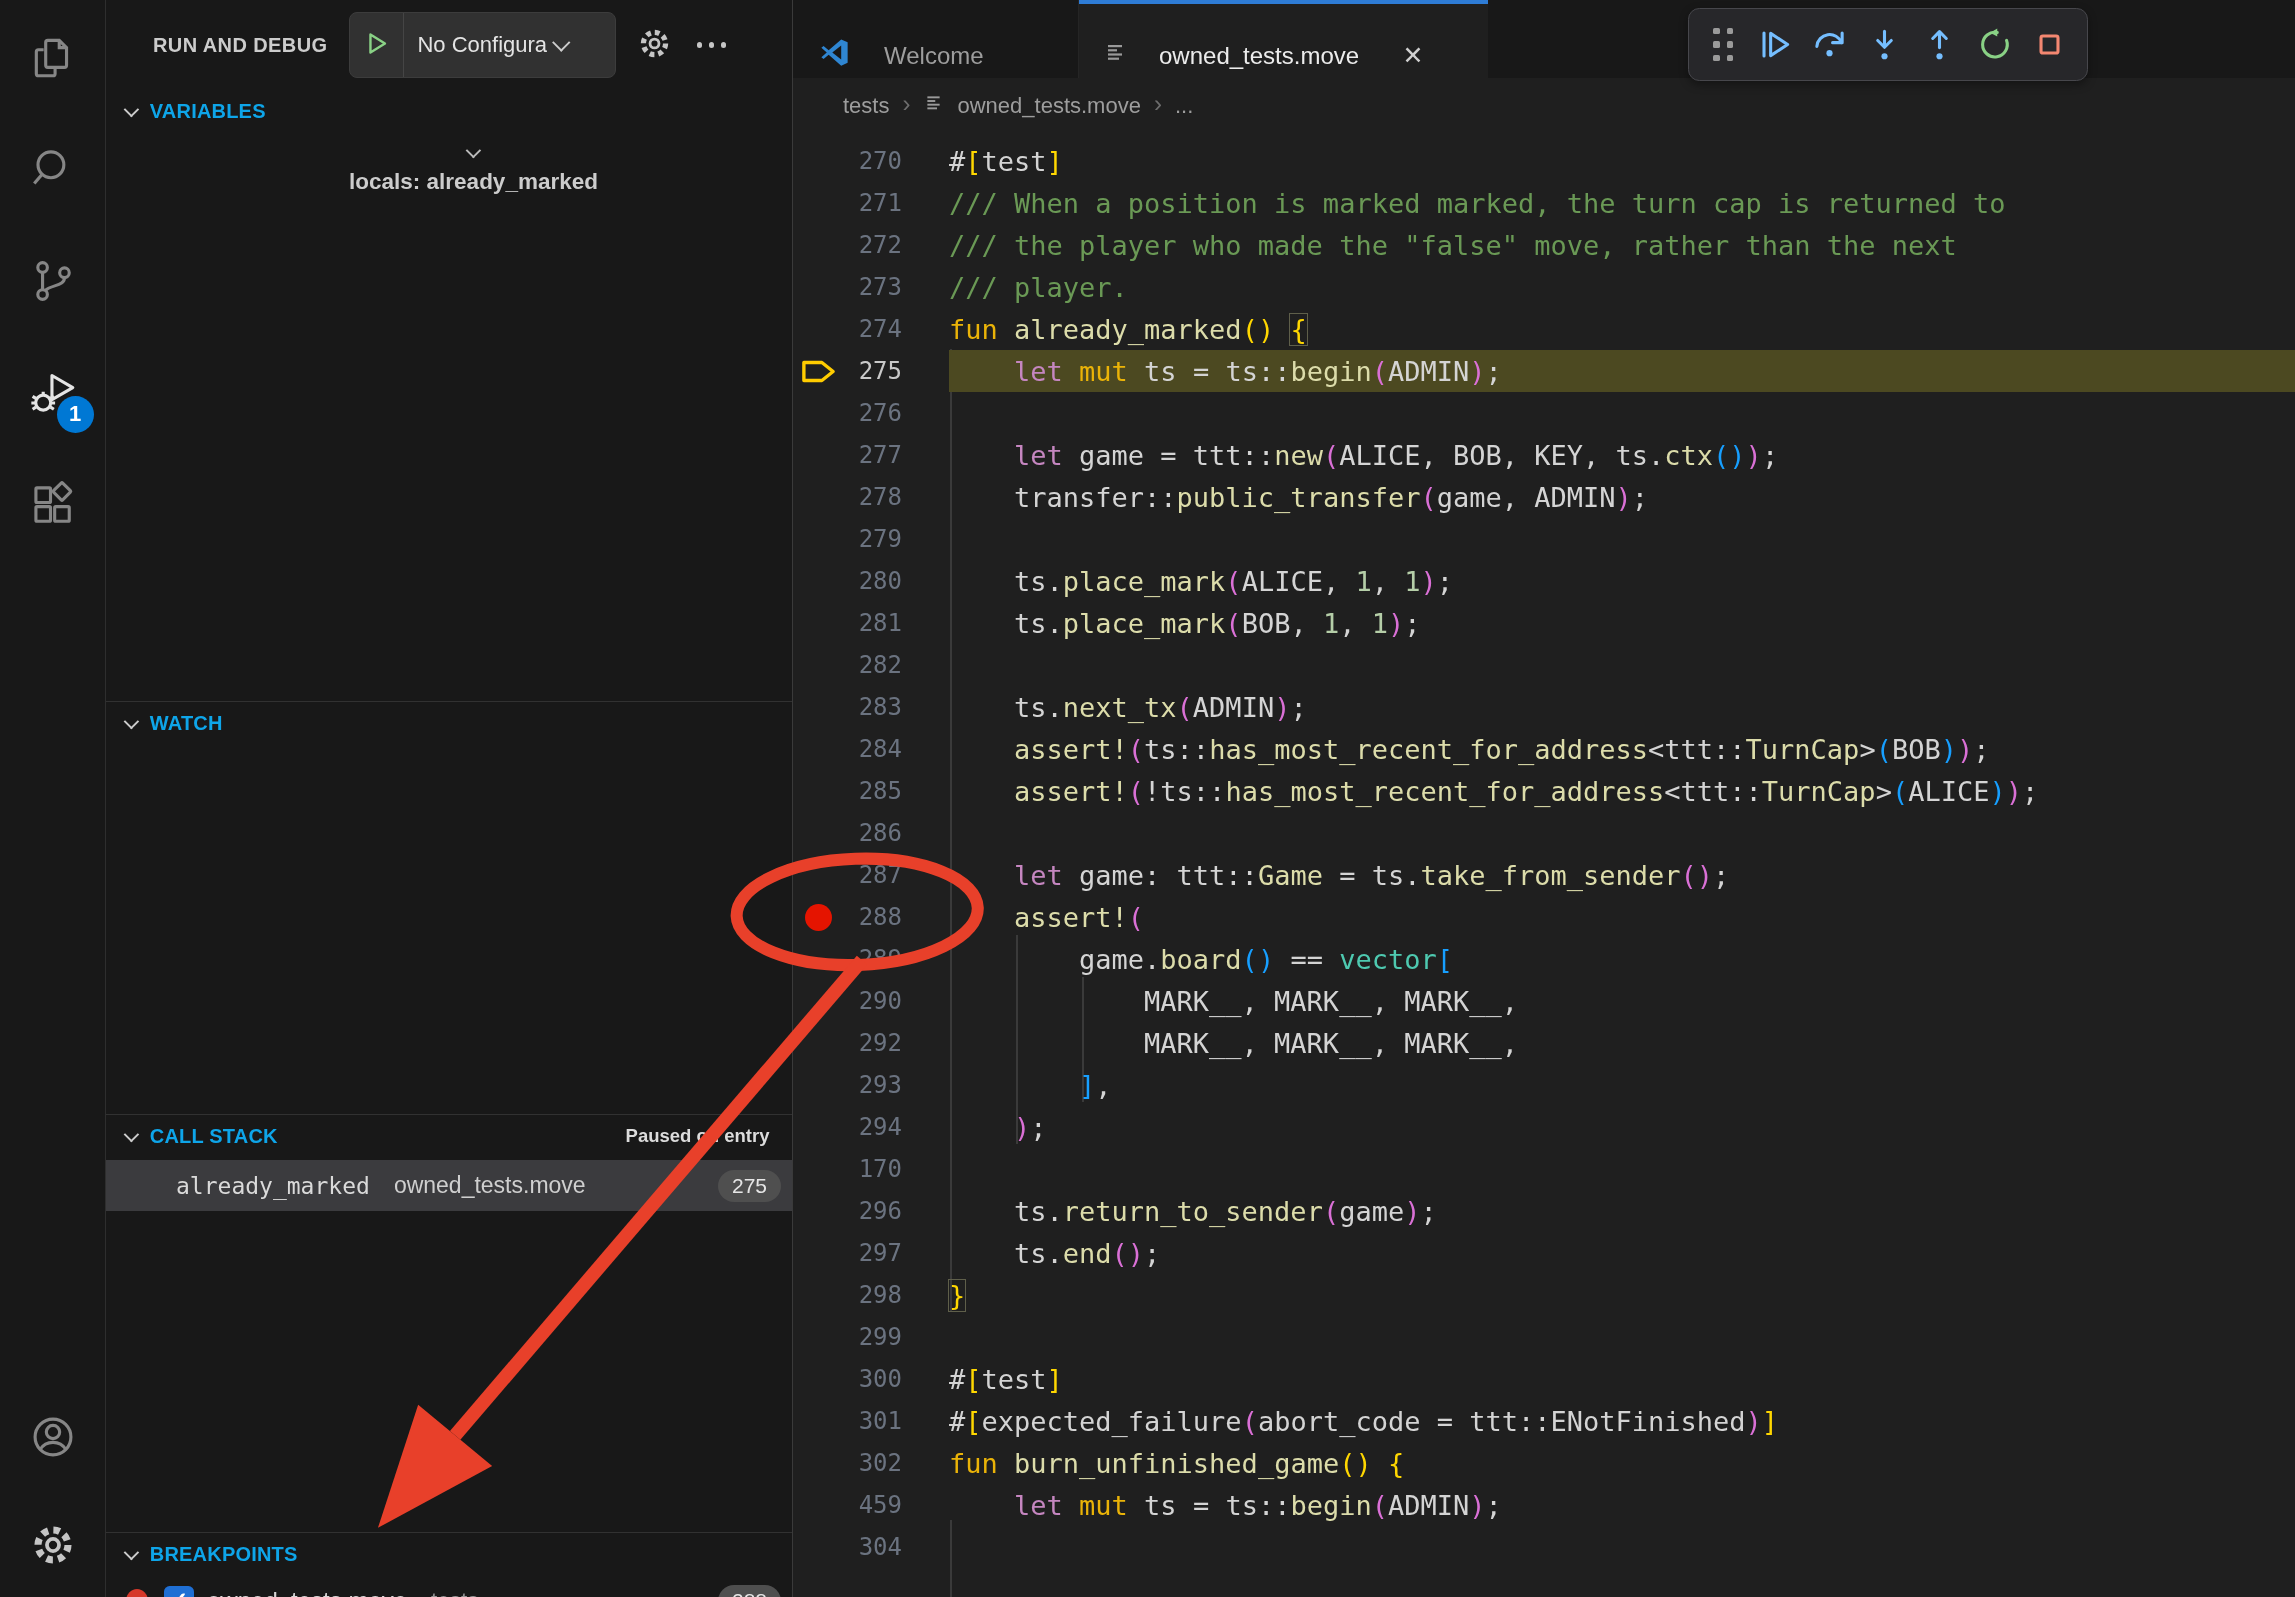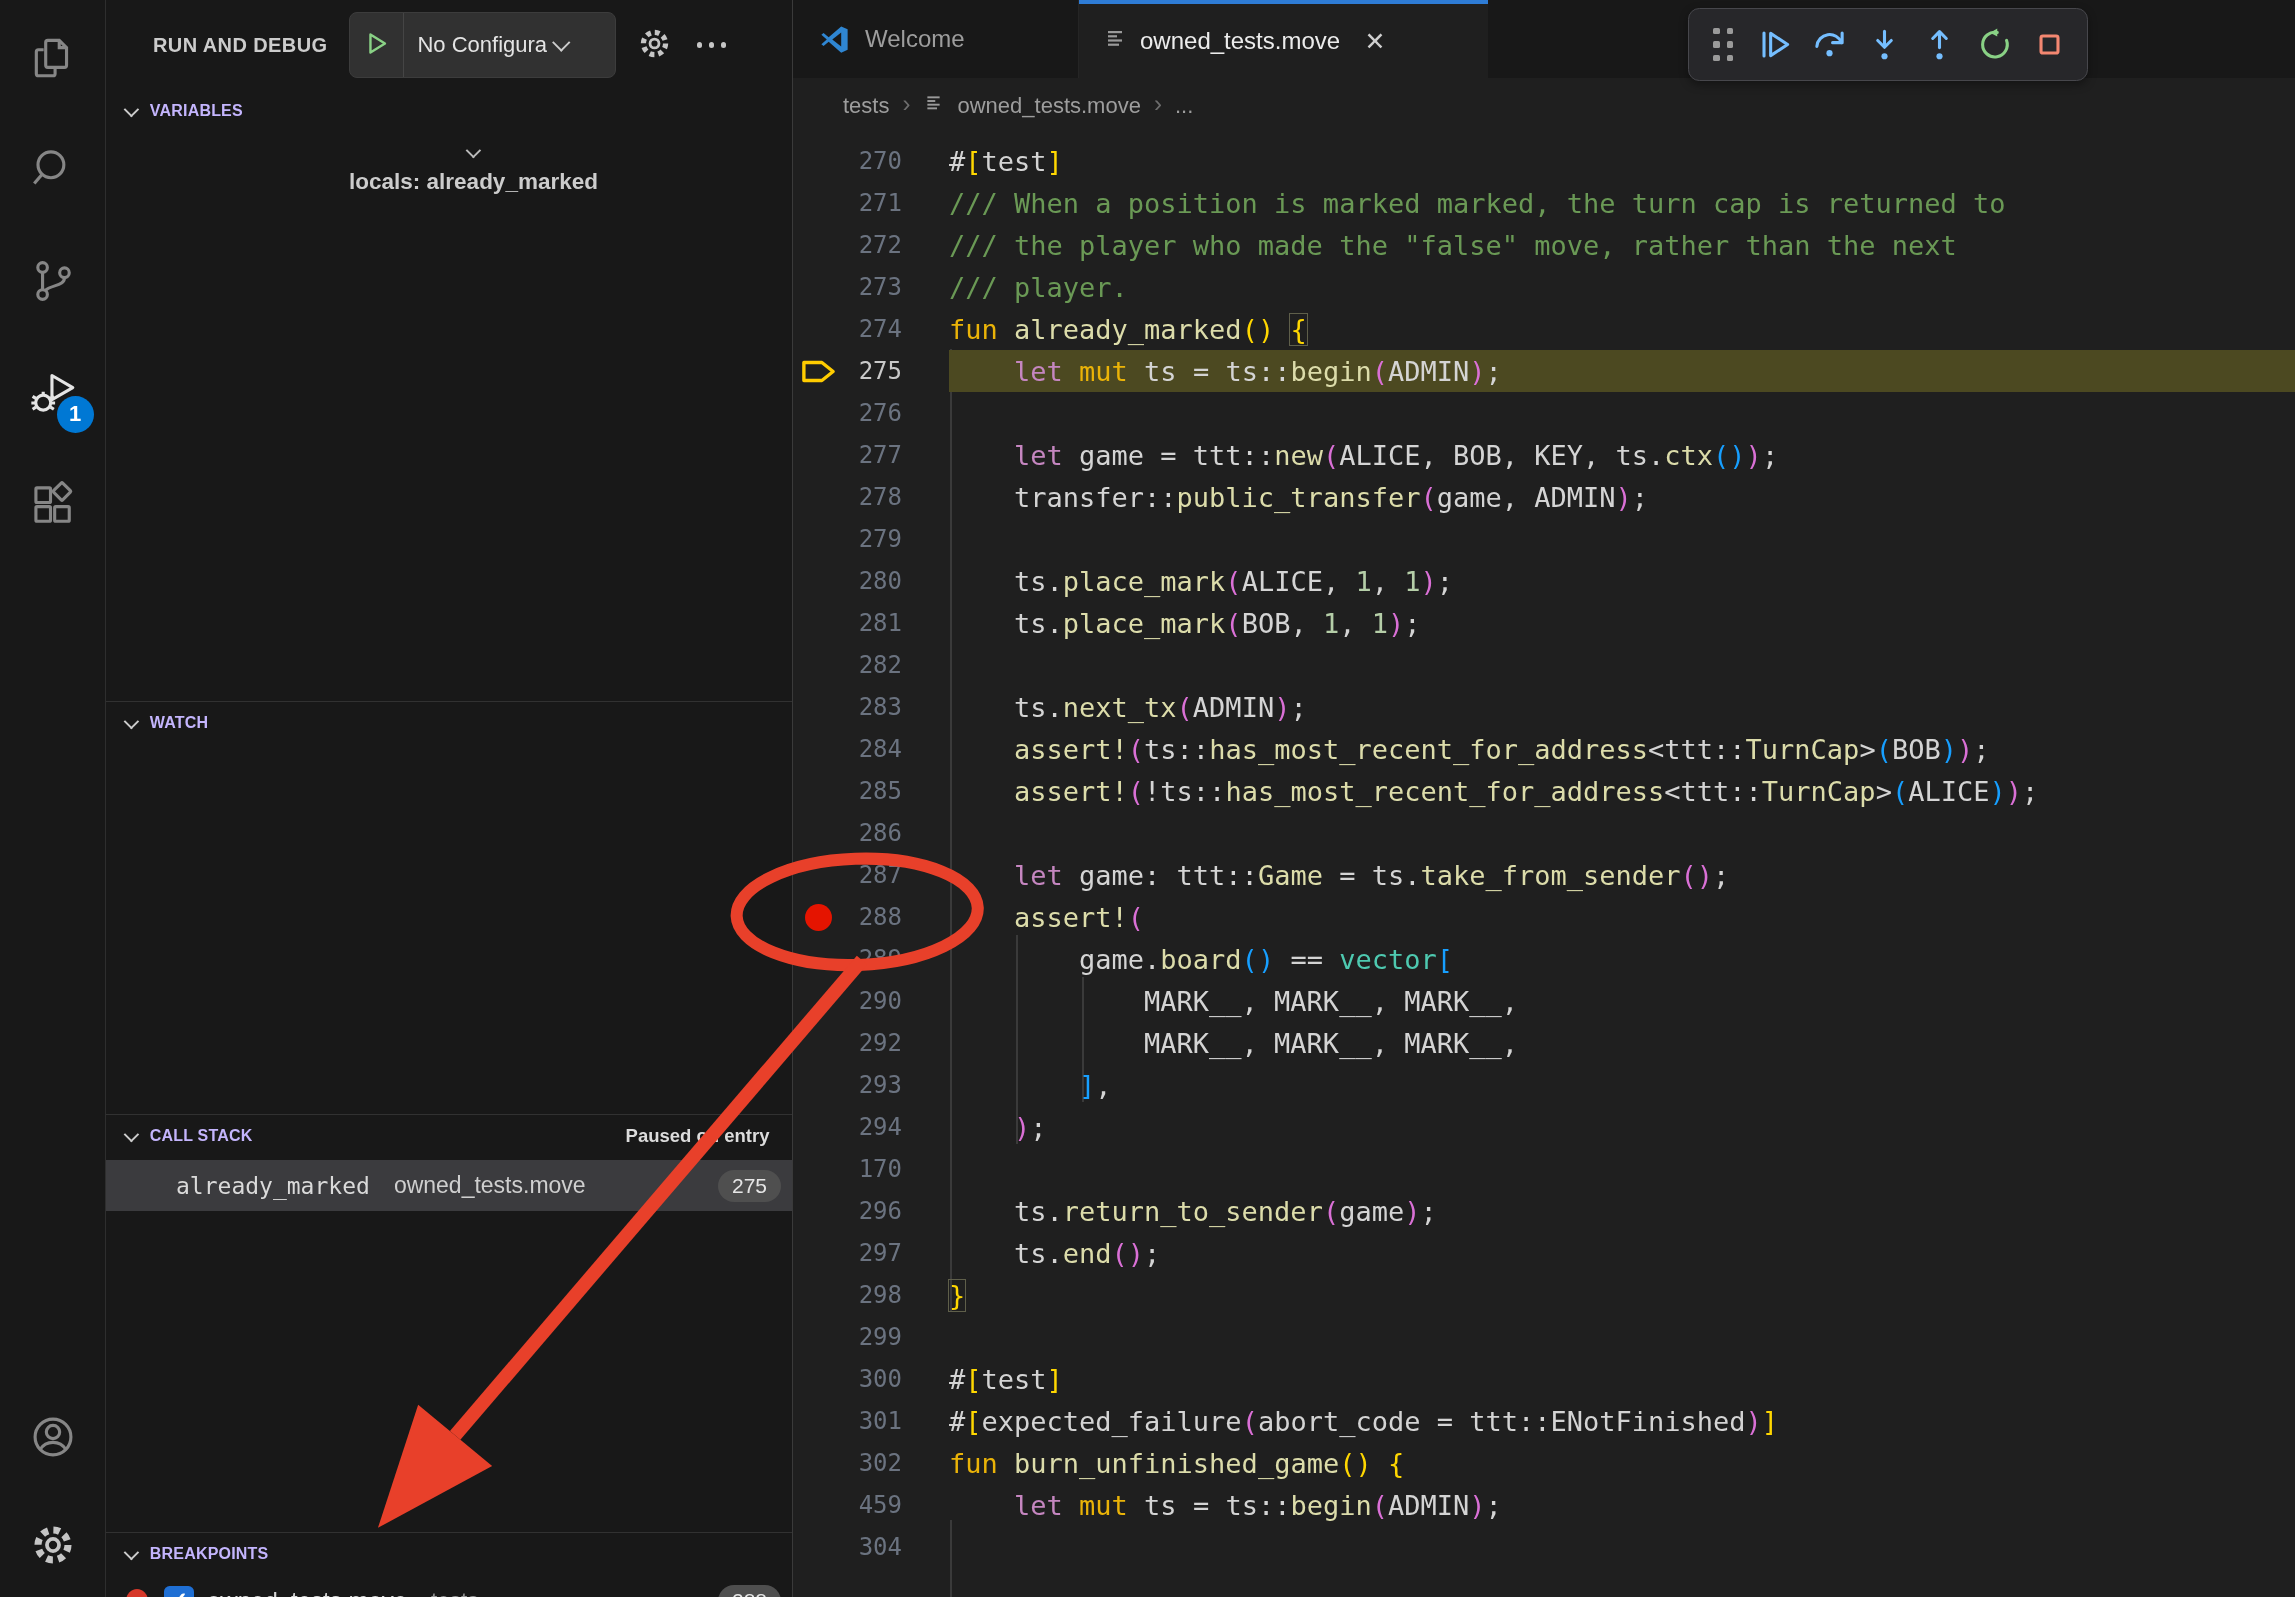--- a/index.html
+++ b/index.html
@@ -26,39 +26,39 @@
   .chev{display:inline-block;width:10.5px;height:10.5px;border-right:2.4px solid #cccccc;border-bottom:2.4px solid #cccccc;transform:rotate(45deg);flex:none;}
   .cfg .chev{margin-left:8px;margin-top:-4.8px;}
   .sb-gear{margin-left:19.3px;cursor:pointer;}
   .sb-gear svg,.bottom-gear svg{stroke:#c5c5c5;}
   .sb-more{margin-left:24px;display:flex;gap:6.4px;cursor:pointer;}
   .sb-more i{width:5.6px;height:5.6px;border-radius:50%;background:#c5c5c5;}
   .section{position:absolute;left:0;right:0;}
   .section.bordered{border-top:0.8px solid #313131;}
   .sec-head{height:42px;display:flex;align-items:center;padding-left:21px;gap:13px;}
   .sec-head .chev{width:8.8px;height:8.8px;border-width:2px;margin-top:-3.2px;}
-  .sec-label{font-size:16px;font-weight:bold;color:#c4b5fd;letter-spacing:0.2px;}
+  .sec-label{font-size:20px;font-weight:bold;color:#0ea5e9;letter-spacing:0.2px;}
   .sec-note{margin-left:auto;margin-right:22.5px;font-size:18.5px;font-weight:bold;color:#dcdcdc;}
   .locals-row{margin-top:16px;padding-left:50px;display:flex;align-items:center;gap:13px;flex-direction:column;}
   .locals-row .chev{width:8.8px;height:8.8px;border-width:2px;margin-top:-3.2px;border-color:#bbbbbb;}
   .locals-label{font-size:22.5px;font-weight:bold;color:#cccccc;}
   .cs-row{margin-top:3.2px;height:51px;background:#3b3b3e;display:flex;align-items:center;cursor:pointer;}
   .cs-fn{margin-left:71px;font-family:"DejaVu Sans Mono",monospace;font-size:23px;color:#dadada;}
   .cs-file{margin-left:24px;font-size:23px;color:#cfcfcf;}
   .badge{margin-left:auto;margin-right:11.3px;background:#4f4f4f;color:#e6e6e6;font-size:21px;border-radius:19.3px;padding:4px 13.7px;}
   .bp-row{margin-top:6.4px;height:39px;display:flex;align-items:center;padding-left:21px;}
   .bp-row .bp-circle{width:22px;height:24px;border-radius:50%;background:#d6382a;flex:none;}
   .bp-check{width:30px;height:30px;margin-left:16px;background:#1f6fd4;border-radius:5.6px;color:#ffffff;font-size:22.5px;font-weight:bold;
     display:flex;align-items:center;justify-content:center;flex:none;cursor:pointer;}
   .bp-file{margin-left:13px;font-size:24px;color:#d6d6d6;white-space:nowrap;}
   .bp-dir{margin-left:24px;font-size:22.5px;color:#949494;}
   
   .editor{position:absolute;left:792px;top:0;right:0;bottom:0;background:#1f1f1f;border-left:0.8px solid #3a3a3a;}
   .tabbar{position:absolute;top:0;left:0;right:0;height:78px;background:#181818;display:flex;}
-  .tab{display:flex;align-items:center;padding:16px 24px;gap:13px;font-size:24px;box-sizing:border-box;cursor:pointer;}
+  .tab{display:flex;align-items:flex-end;padding:8px 24px;gap:32px;font-size:24px;box-sizing:border-box;cursor:pointer;}
   .tab.inactive{color:#9d9d9d;border-right:0.8px solid #252525;width:286px;}
   .tab.active{background:#1f1f1f;color:#ececec;border-top:4px solid #2e7cd6;width:409px;}
   .tab .logo{width:35px;height:35px;flex:none;}
   .move-ico{width:24px;height:24px;flex:none;}
   .move-ico rect{fill:#9a9a9a;}
   .tab-close{margin-left:11.3px;font-size:25px;color:#d0d0d0;cursor:pointer;}
   .dbg-toolbar{position:absolute;left:895px;top:8px;height:71px;background:#27272a;border:0.8px solid #47474c;border-radius:11.3px;
     display:flex;align-items:center;padding:0 14.5px;gap:8px;box-shadow:0 3.2px 8px rgba(0,0,0,.35);z-index:20;}
   .grip{display:grid;grid-template-columns:6.4px 6.4px;grid-gap:7.2px;margin:0 9.7px;cursor:grab;}
   .grip i{width:6.4px;height:6.4px;background:#9a9a9a;border-radius:1.6px;}

